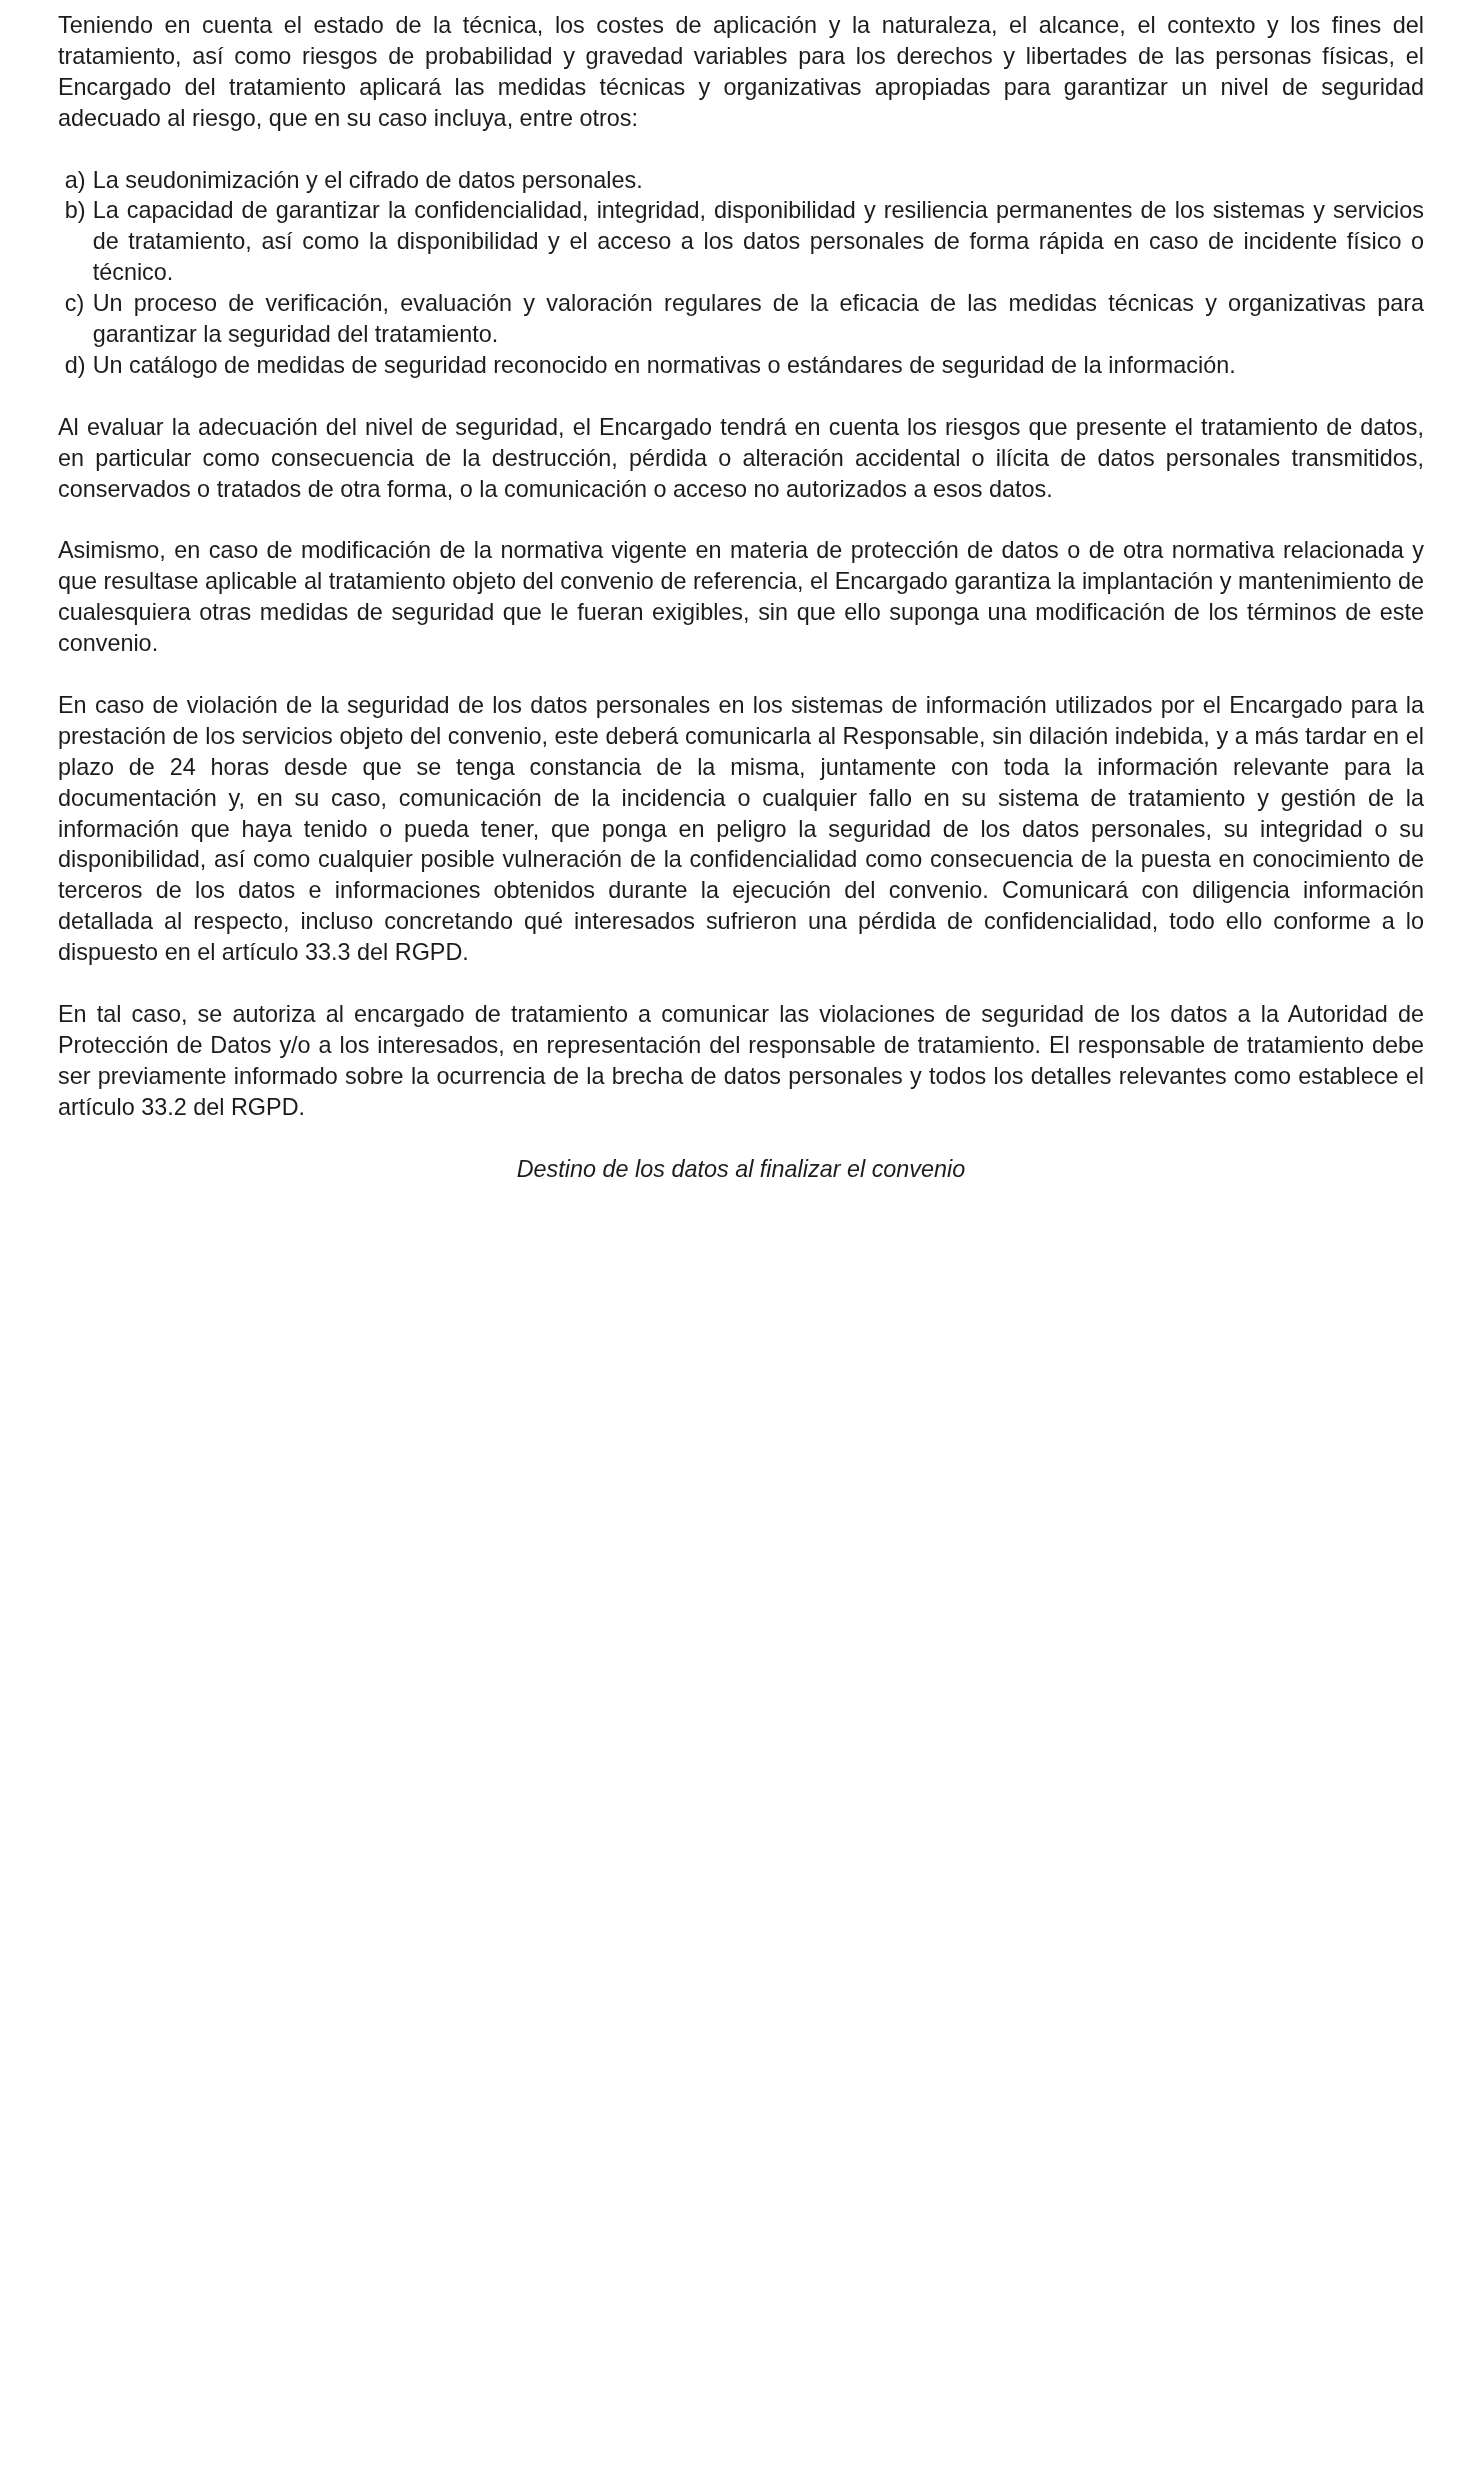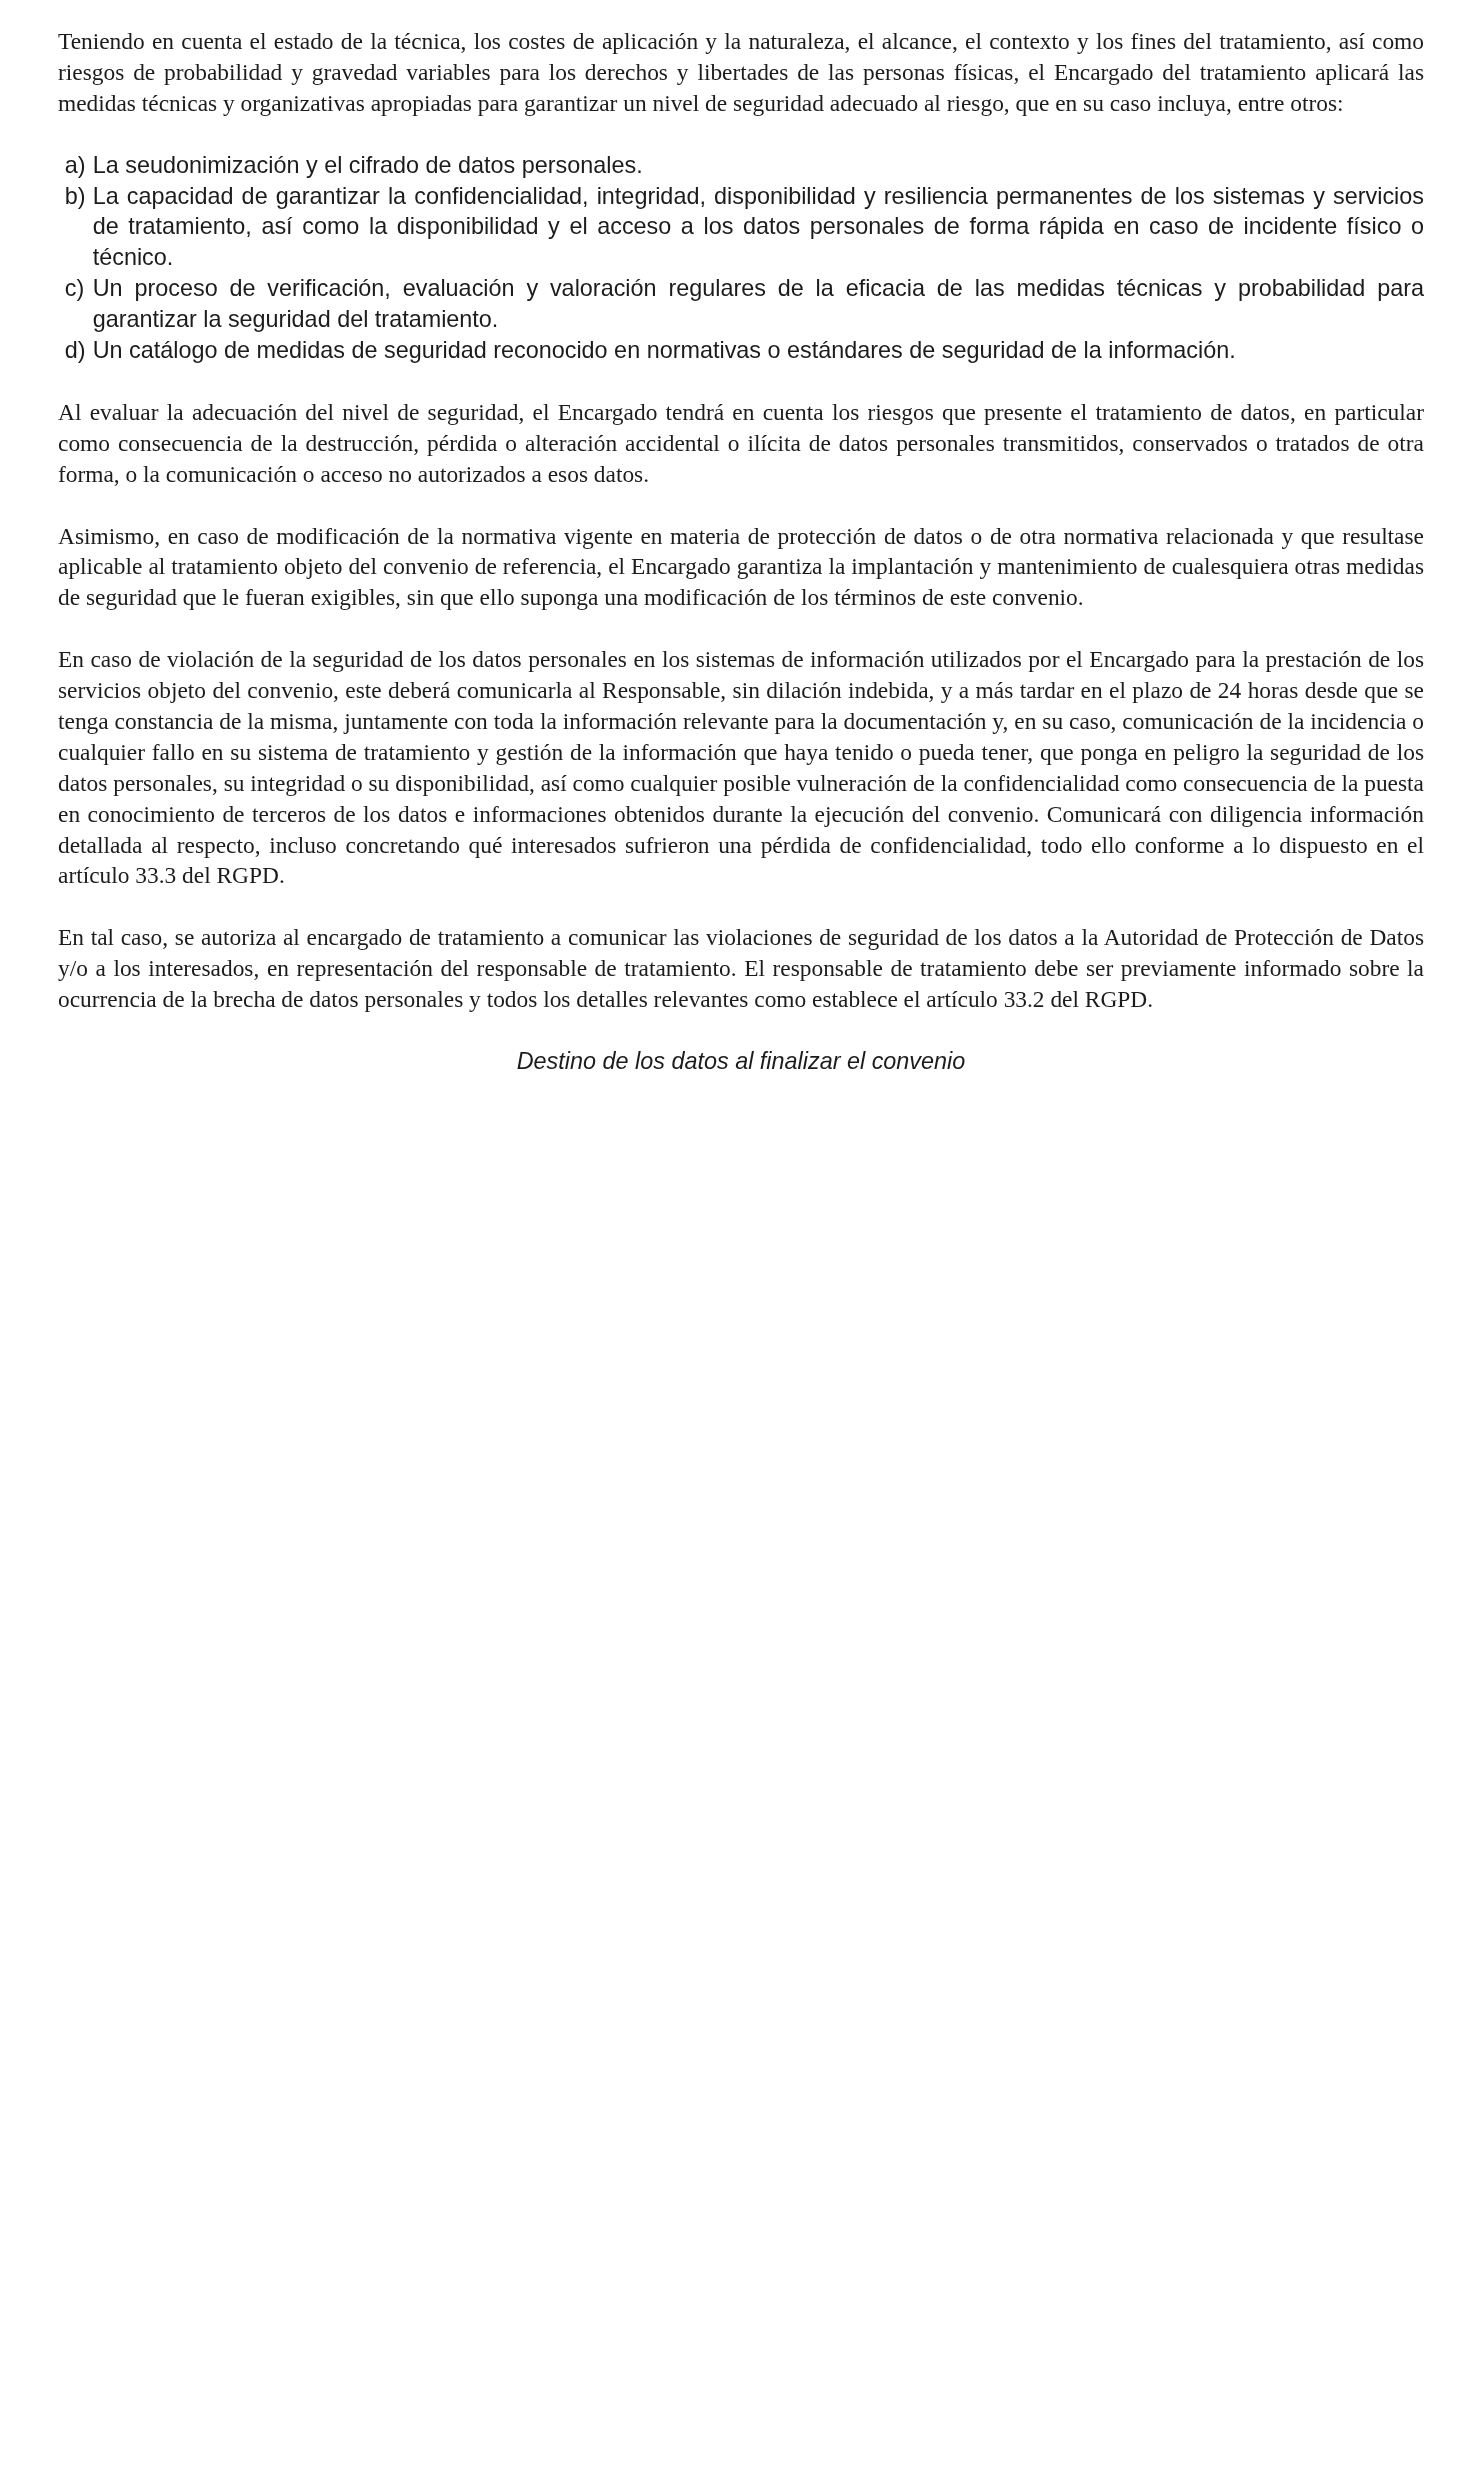--- a/index.html
+++ b/index.html
@@ -12,23 +12,22 @@
     min-height: 2487px;
     box-sizing: border-box;
     padding: 10px 58px 33px 58px;
     background: #ffffff;
     font-family: "Liberation Sans", sans-serif;
     font-size: 23.4px;
     line-height: 1.32;
     color: #1c1c1c;
   }
   .para {
-    margin: 16px 0 31px 0;
+    margin: 0 0 31px 0;
     text-align: justify;
-    font-family: Liberation Serif, serif;
   }
   .lettered-list {
     list-style: none;
     margin: 0 0 31px 0;
     padding: 0;
   }
   .list-item {
     display: flex;
     align-items: flex-start;
     margin: 0;
@@ -64,21 +63,21 @@
     <li class="list-item">
       <span class="list-marker">a)</span>
       <span class="list-text">La seudonimización y el cifrado de datos personales.</span>
     </li>
     <li class="list-item">
       <span class="list-marker">b)</span>
       <span class="list-text">La capacidad de garantizar la confidencialidad, integridad, disponibilidad y resiliencia permanentes de los sistemas y servicios de tratamiento, así como la disponibilidad y el acceso a los datos personales de forma rápida en caso de incidente físico o técnico.</span>
     </li>
     <li class="list-item">
       <span class="list-marker">c)</span>
-      <span class="list-text">Un proceso de verificación, evaluación y valoración regulares de la eficacia de las medidas técnicas y probabilidad para garantizar la seguridad del tratamiento.</span>
+      <span class="list-text">Un proceso de verificación, evaluación y valoración regulares de la eficacia de las medidas técnicas y organizativas para garantizar la seguridad del tratamiento.</span>
     </li>
     <li class="list-item">
       <span class="list-marker">d)</span>
       <span class="list-text">Un catálogo de medidas de seguridad reconocido en normativas o estándares de seguridad de la información.</span>
     </li>
   </ol>
 
   <p class="para">Al evaluar la adecuación del nivel de seguridad, el Encargado tendrá en cuenta los riesgos que presente el tratamiento de datos, en particular como consecuencia de la destrucción, pérdida o alteración accidental o ilícita de datos personales transmitidos, conservados o tratados de otra forma, o la comunicación o acceso no autorizados a esos datos.</p>
 
 

